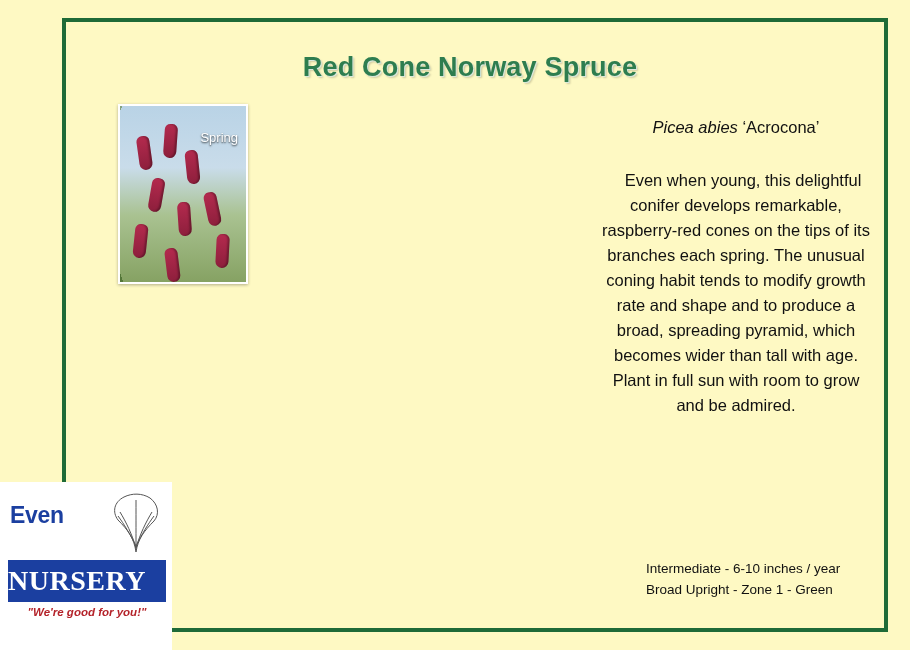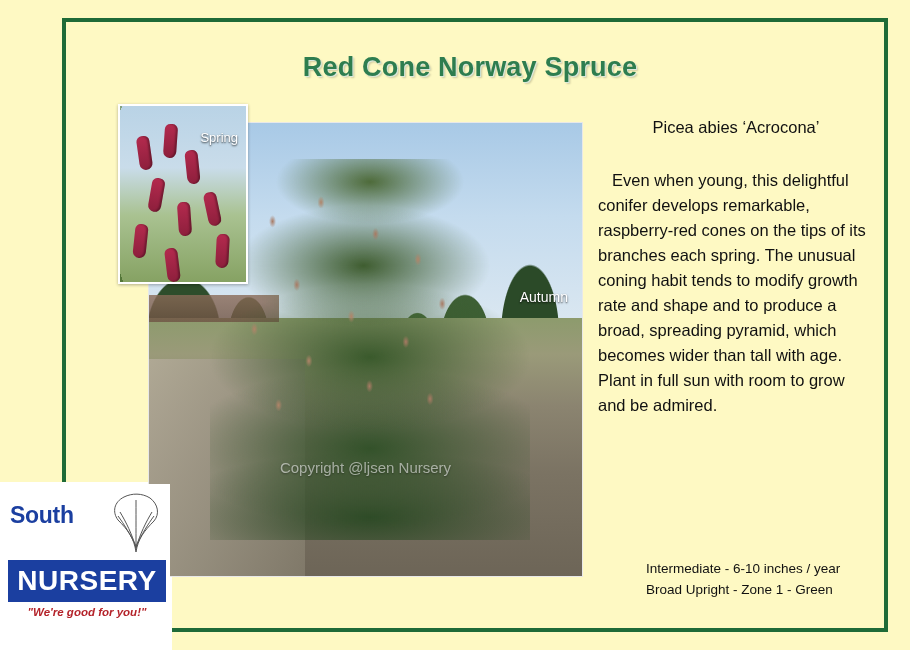--- a/index.html
+++ b/index.html
@@ -188,26 +188,27 @@
   .botanical {
     position: absolute;
     left: 600px;
     top: 118px;
     width: 272px;
     text-align: center;
     font-family: "Liberation Sans", sans-serif;
     font-size: 16.5px;
     color: #111111;
   }
-  .botanical .genus { }
+  .botanical .genus { font-style: italic; }
   .description {
     position: absolute;
     left: 598px;
     top: 168px;
     width: 276px;
+    text-align: center;
     font-size: 16.5px;
     line-height: 25px;
     color: #111111;
     text-indent: 14px;
   }
   .specs {
     position: absolute;
     left: 606px;
     top: 558px;
     width: 282px;
@@ -242,23 +243,23 @@
     left: 4px;
     top: 76px;
     width: 158px;
     height: 42px;
     background: #1b3fa0;
   }
   .logo-nursery {
     position: absolute;
     left: 0; top: 0; width: 158px; height: 42px;
     line-height: 42px;
-    text-align: center;
+    text-align: left;
     color: #ffffff;
-    font-family: Liberation Sans, sans-serif;
+    font-family: Liberation Serif, serif;
     font-weight: bold;
     font-size: 28px;
     letter-spacing: 0.5px;
   }
   .logo-tagline {
     position: absolute;
     left: 4px;
     top: 122px;
     width: 158px;
     text-align: center;
@@ -278,31 +279,20 @@
 </head>
 <body>
 
 <div class="page">
 
   <div class="frame"></div>
   <div class="frame-break"></div>
 
   <div class="title">Red Cone Norway Spruce</div>
 
-  <div class="photo-autumn">
-    <div class="pa-sky"></div>
-    <div class="pa-bgtrees"></div>
-    <div class="pa-ground"></div>
-    <div class="pa-path"></div>
-    <div class="pa-wall"></div>
-    <div class="pa-tree"></div>
-    <div class="pa-cones"></div>
-    <div class="label-autumn">Autumn</div>
-    <div class="watermark">Copyright @ljsen Nursery</div>
-  </div>
 
   <div class="photo-spring">
     <div class="ps-bg"></div>
     <div class="ps-needles"></div>
     <div class="ps-cone" style="left:18px;  top:30px;  transform:rotate(-8deg);"></div>
     <div class="ps-cone" style="left:44px;  top:18px;  transform:rotate(4deg);"></div>
     <div class="ps-cone" style="left:66px;  top:44px;  transform:rotate(-6deg);"></div>
     <div class="ps-cone" style="left:30px;  top:72px;  transform:rotate(10deg);"></div>
     <div class="ps-cone" style="left:58px;  top:96px;  transform:rotate(-4deg);"></div>
     <div class="ps-cone" style="left:14px;  top:118px; transform:rotate(6deg);"></div>
@@ -328,20 +318,20 @@
     <svg class="logo-leaf" viewBox="0 0 56 66">
       <g fill="none" stroke="#555555" stroke-width="1">
         <path d="M28 62 C26 48 20 40 10 30 C4 22 6 12 16 7 C24 3 34 3 42 8 C50 14 52 24 46 31 C36 41 30 49 28 62 Z"></path>
         <path d="M28 60 C28 46 28 30 28 10"></path>
         <path d="M28 58 C24 44 18 32 12 22"></path>
         <path d="M28 58 C32 44 38 32 44 22"></path>
         <path d="M28 56 C22 44 16 34 10 26"></path>
         <path d="M28 56 C34 44 40 34 46 26"></path>
       </g>
     </svg>
-    <div class="logo-south">South</div>
+    <div class="logo-south">Even</div>
     <div class="logo-nursery-box">
       <div class="logo-nursery">NURSERY</div>
     </div>
     <div class="logo-tagline">"We're good for you!"</div>
   </div>
 
 </div>
 
 </body></html>

